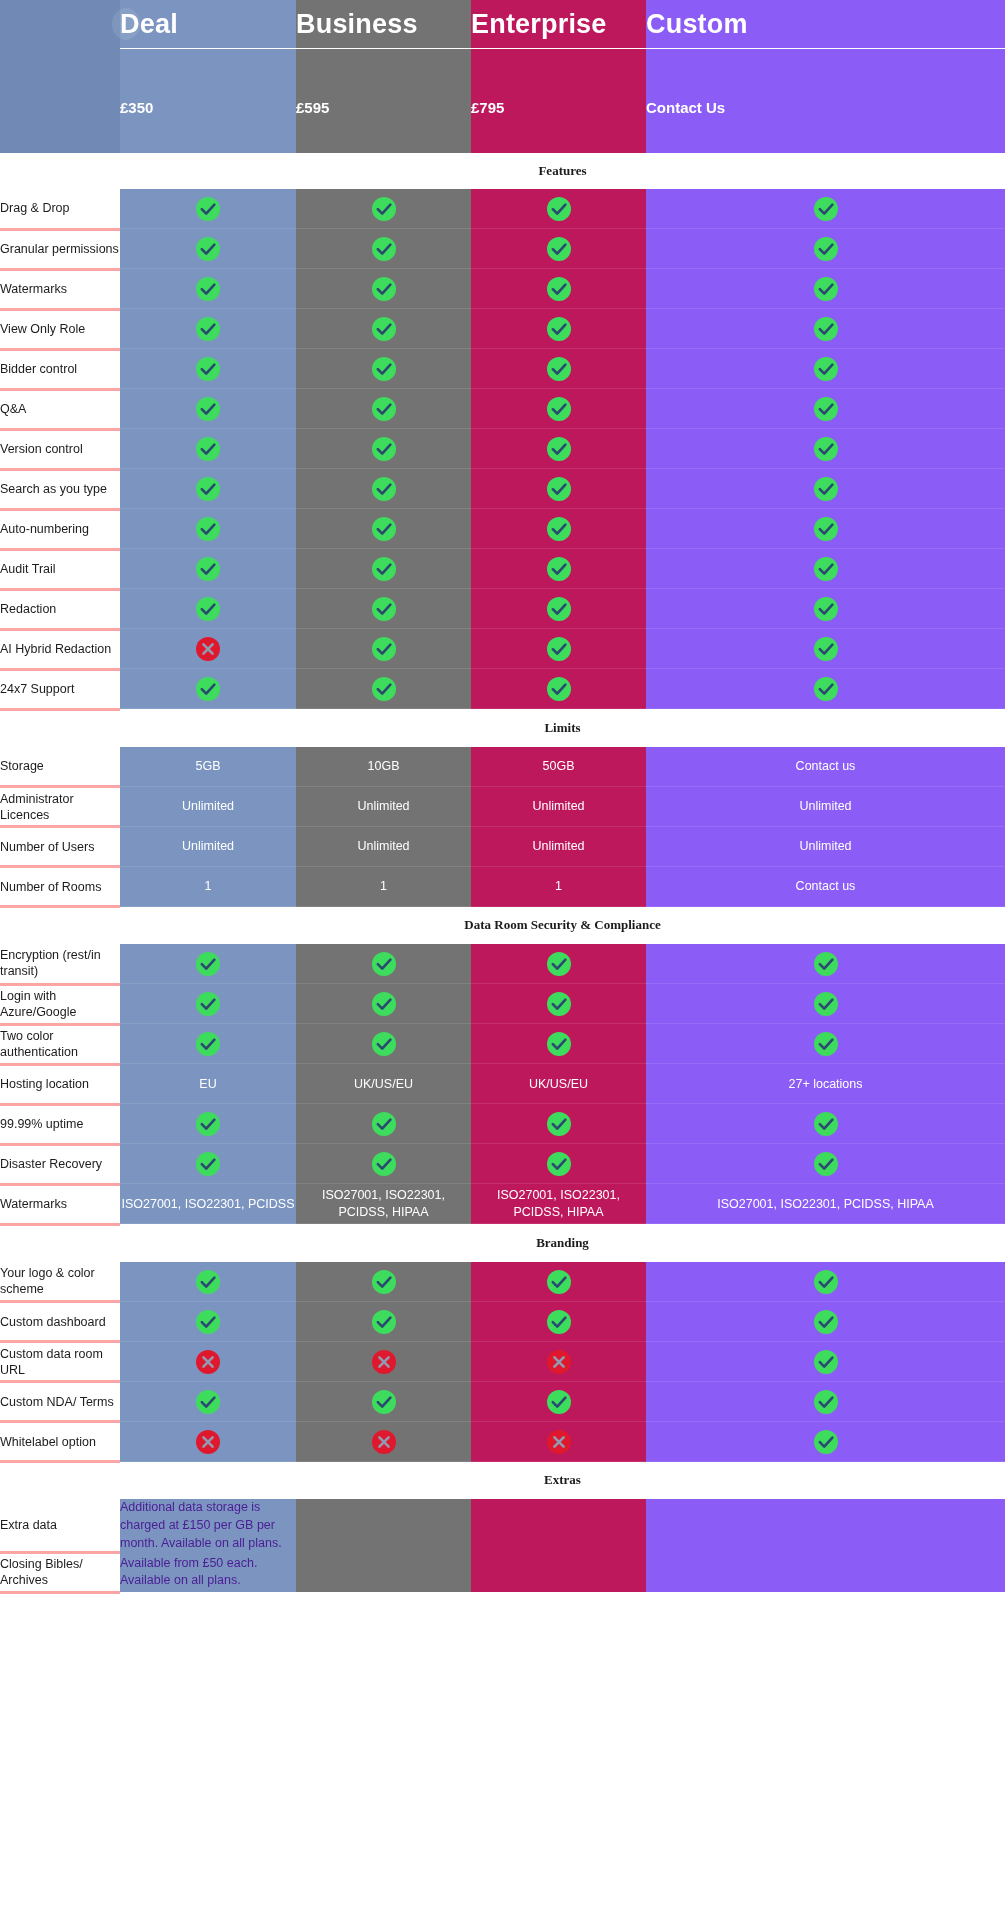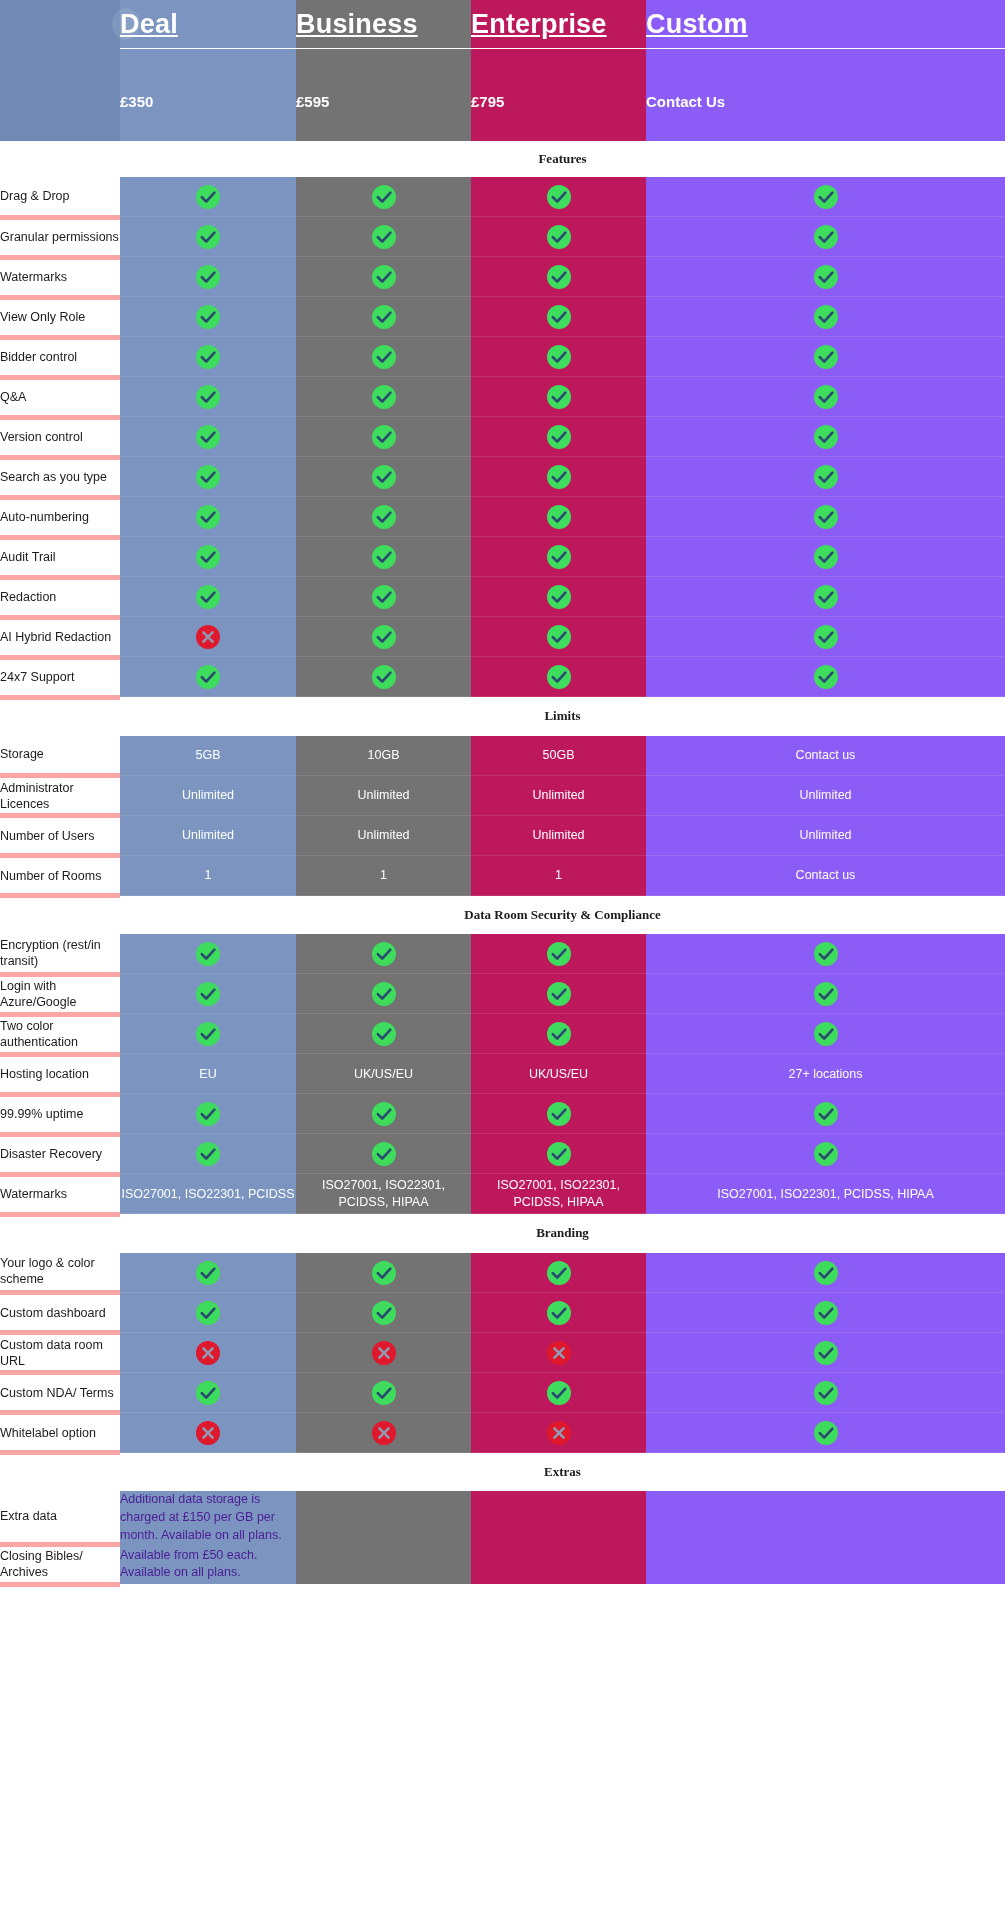--- a/index.html
+++ b/index.html
@@ -50,34 +50,33 @@
     position: relative;
     border-bottom: 1px solid rgba(255,255,255,0.55);
   }
   .plan-name {
     font-size: 27px;
     font-weight: 700;
     color: #ffffff;
     letter-spacing: 0.2px;
     line-height: 1;
     white-space: nowrap;
-    text-decoration: underline;
   }
   .plan-name-cell .pill-deco {
     position: absolute;
     left: -8px;
     top: 8px;
     width: 28px;
     height: 32px;
     border-radius: 50%;
     background: rgba(255,255,255,0.10);
   }
 
   .plan-price-cell {
-    height: 92px;
+    height: 104px;
     padding: 0 18px;
     vertical-align: top;
   }
   .plan-price {
     display: block;
     padding-top: 14px;
     font-size: 15px;
     font-weight: 700;
     color: #ffffff;
     line-height: 1.2;
@@ -102,21 +101,21 @@
     background: #ffffff;
   }
 
   
   .label-cell {
     background: #ffffff;
     color: #1c1c1c;
     font-size: 12.5px;
     line-height: 1.28;
     padding: 8px 10px 8px 18px;
-    border-bottom: 5px solid #fca5a5;
+    border-bottom: 3px solid #fca5a5;
     box-sizing: border-box;
   }
   .val-cell {
     text-align: center;
     color: #ffffff;
     font-size: 12.5px;
     line-height: 1.35;
     padding: 8px 8px;
     box-sizing: border-box;
   }

